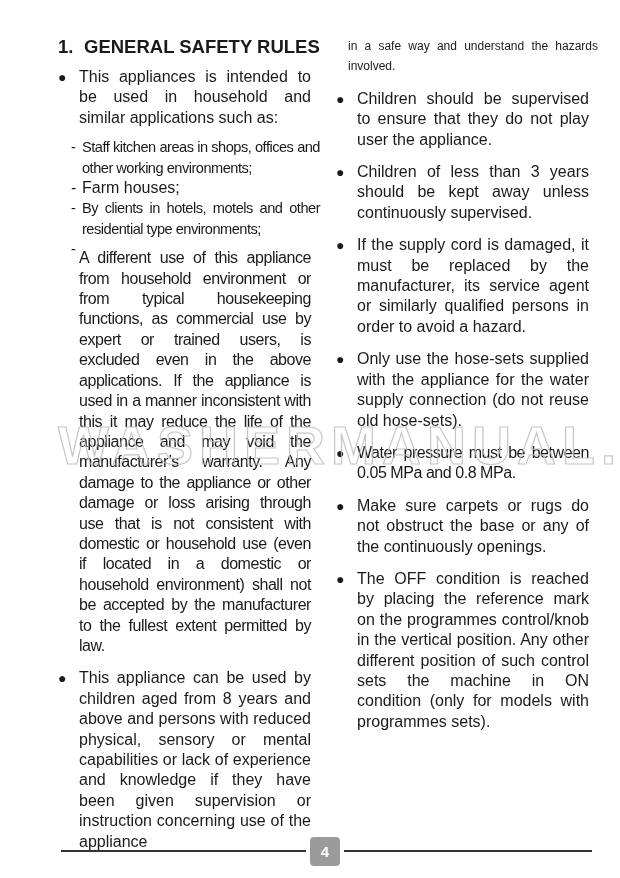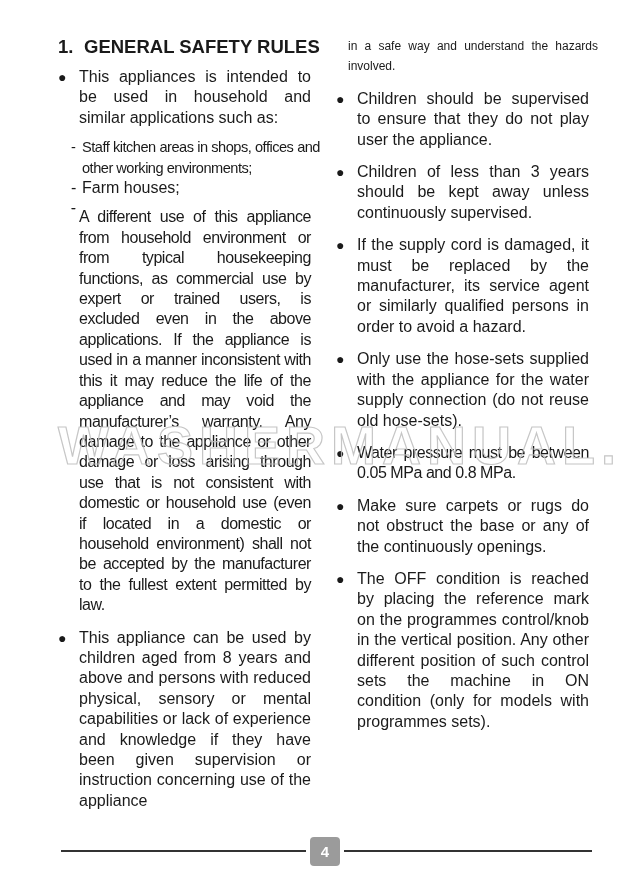--- a/index.html
+++ b/index.html
@@ -49,20 +49,21 @@
     <div class="sub">
       <span class="dash">-</span>
       <span>Staff kitchen areas in shops, offices and other working environments;</span>
     </div>
     <div class="sub" style="font-size:16px;letter-spacing:0;">
       <span class="dash">-</span>
       <span>Farm houses;</span>
     </div>
     <div class="sub">
       <span class="dash">-</span>
+      <span>By clients in hotels, motels and other residential type environments;</span>
     </div>
     <div class="sub" style="letter-spacing:-0.8px;">
       <span class="dash">-</span>
     </div>
     <p class="cont tight">A different  use of this appliance from household environment or from typical housekeeping functions, as commercial use by expert or trained users, is excluded even in the above applications. If the appliance is used in a manner inconsistent with this it may reduce the life of the appliance and may void the manufacturer’s warranty. Any damage to the appliance or other damage or loss arising through use that is not consistent with domestic or household use (even if located in a domestic or household environment) shall not be accepted by the manufacturer to the fullest extent permitted by law.</p>
   </div>
 
   <div class="item">
     <span class="bullet">●</span>
     <p>This appliance can be used by children aged from 8 years and above and persons with reduced physical, sensory or mental capabilities or lack of experience and knowledge if they have been given supervision or instruction concerning use of the appliance</p>

